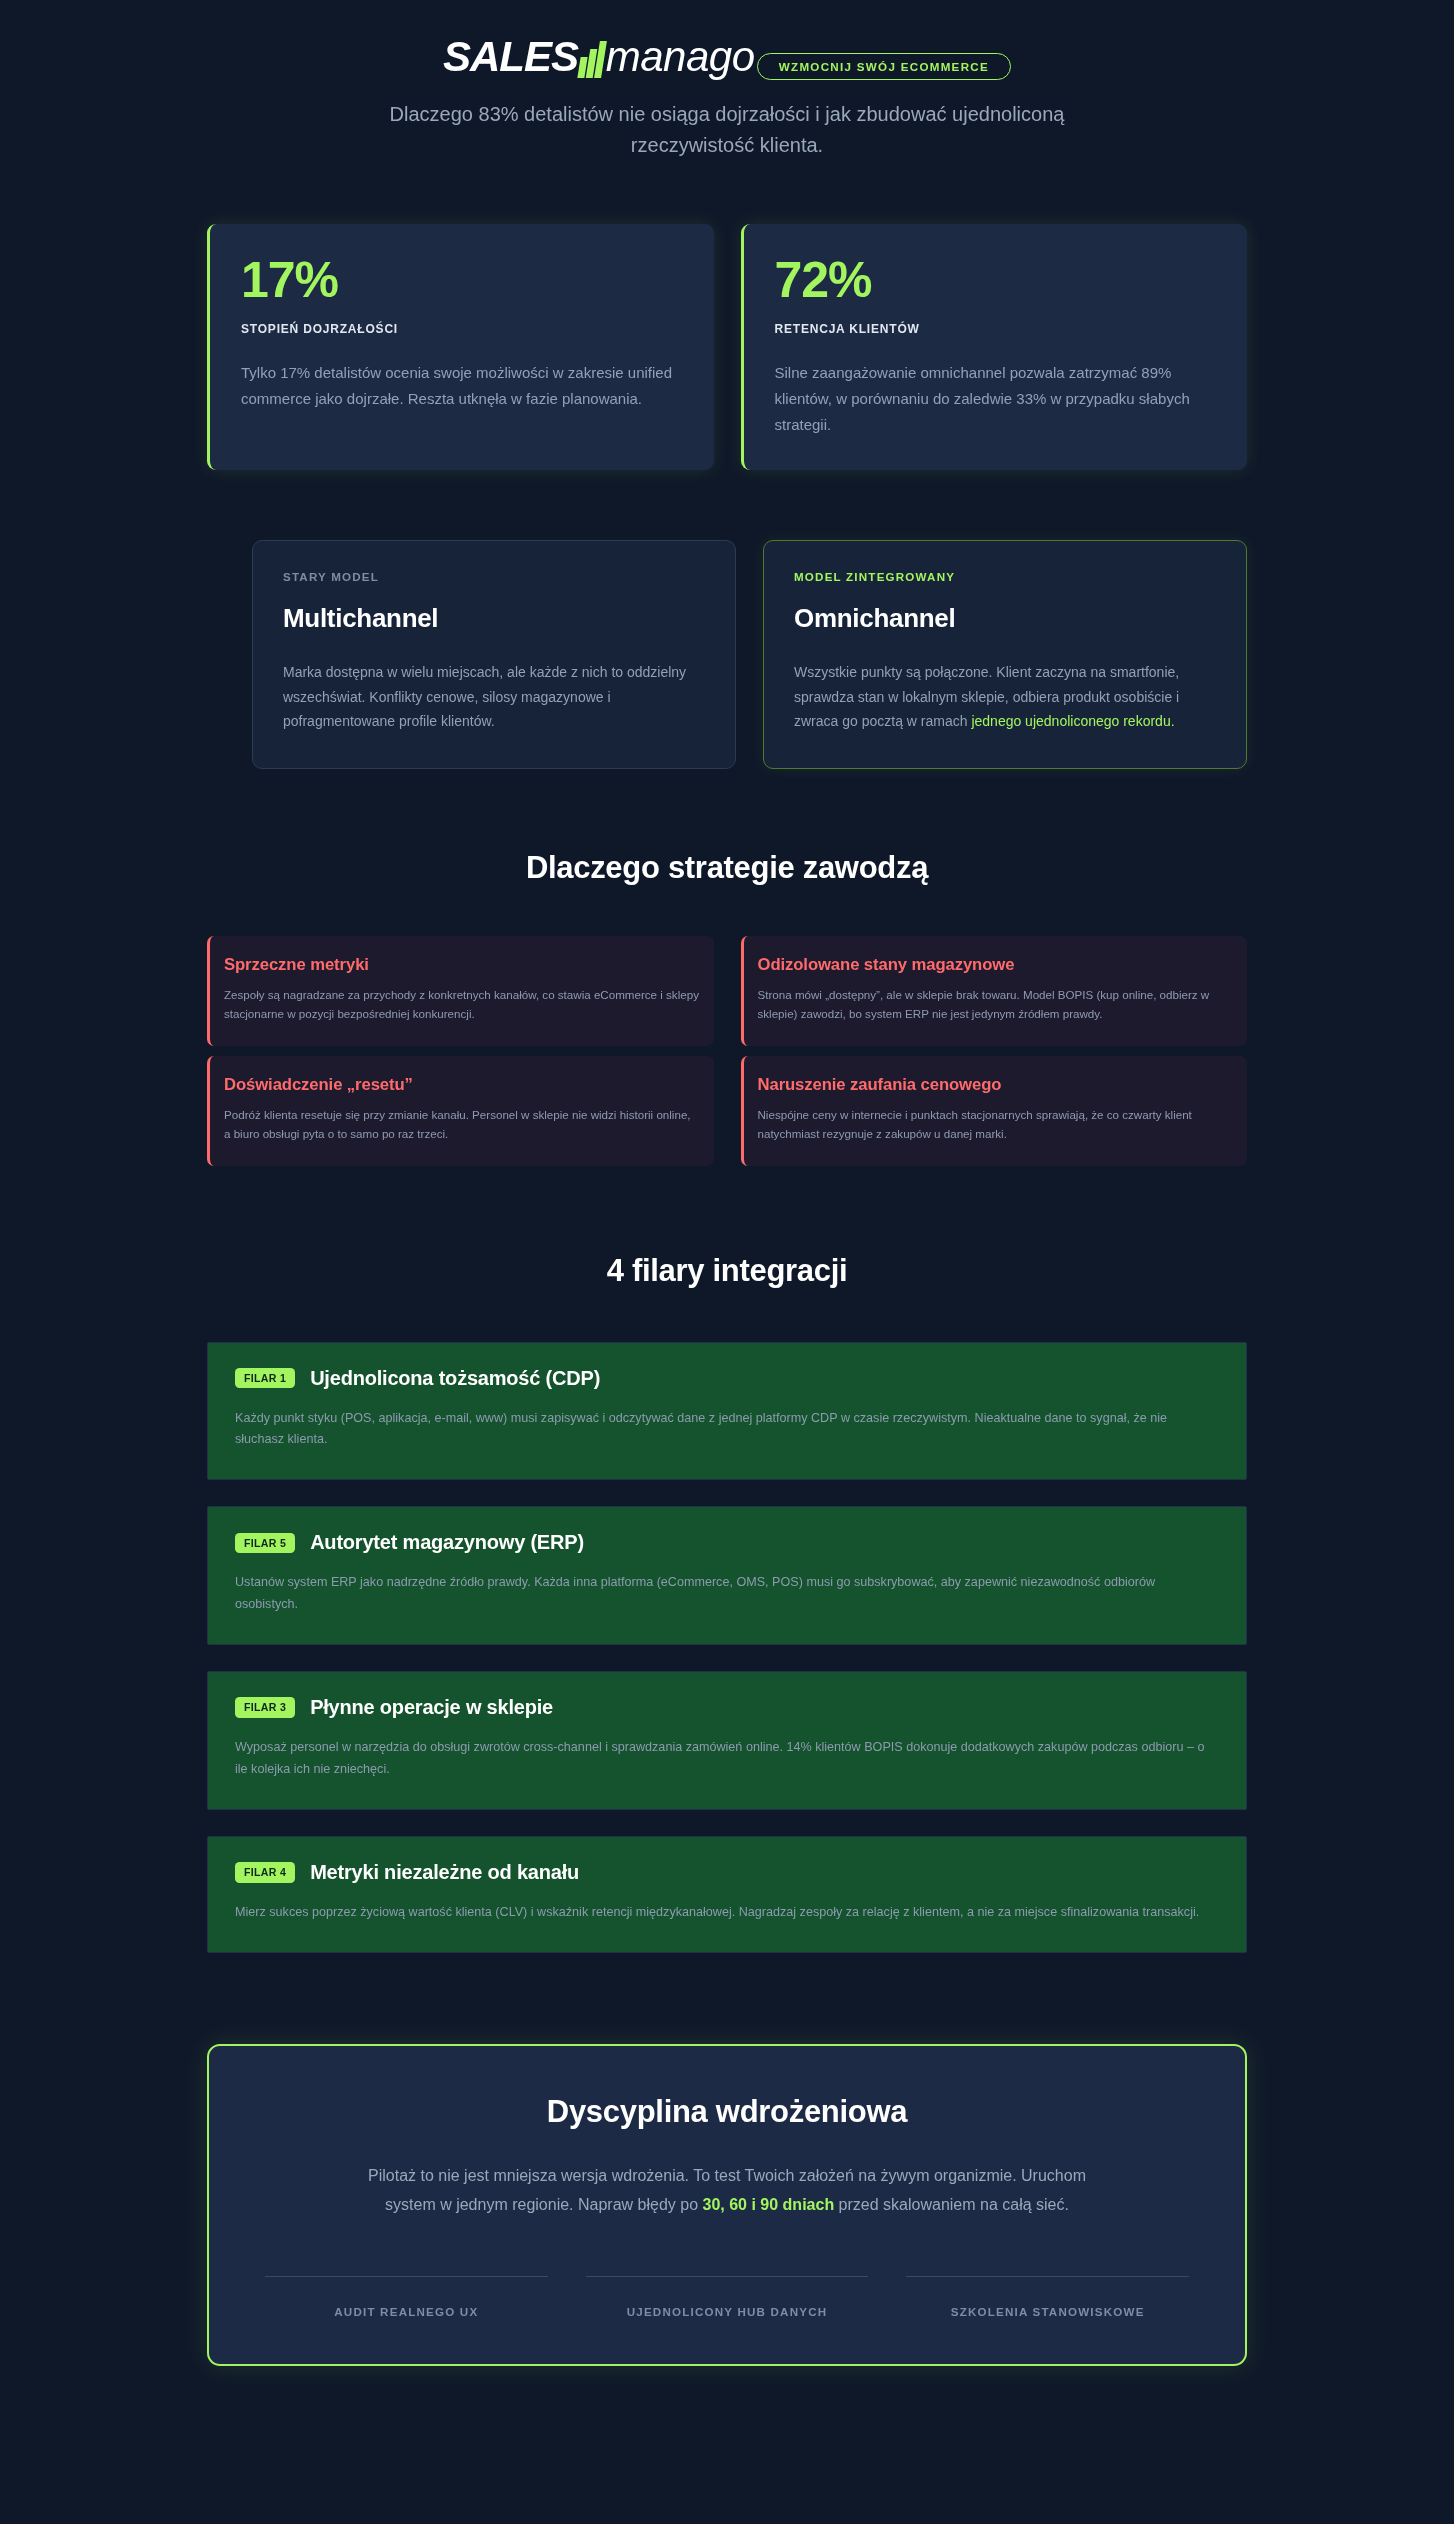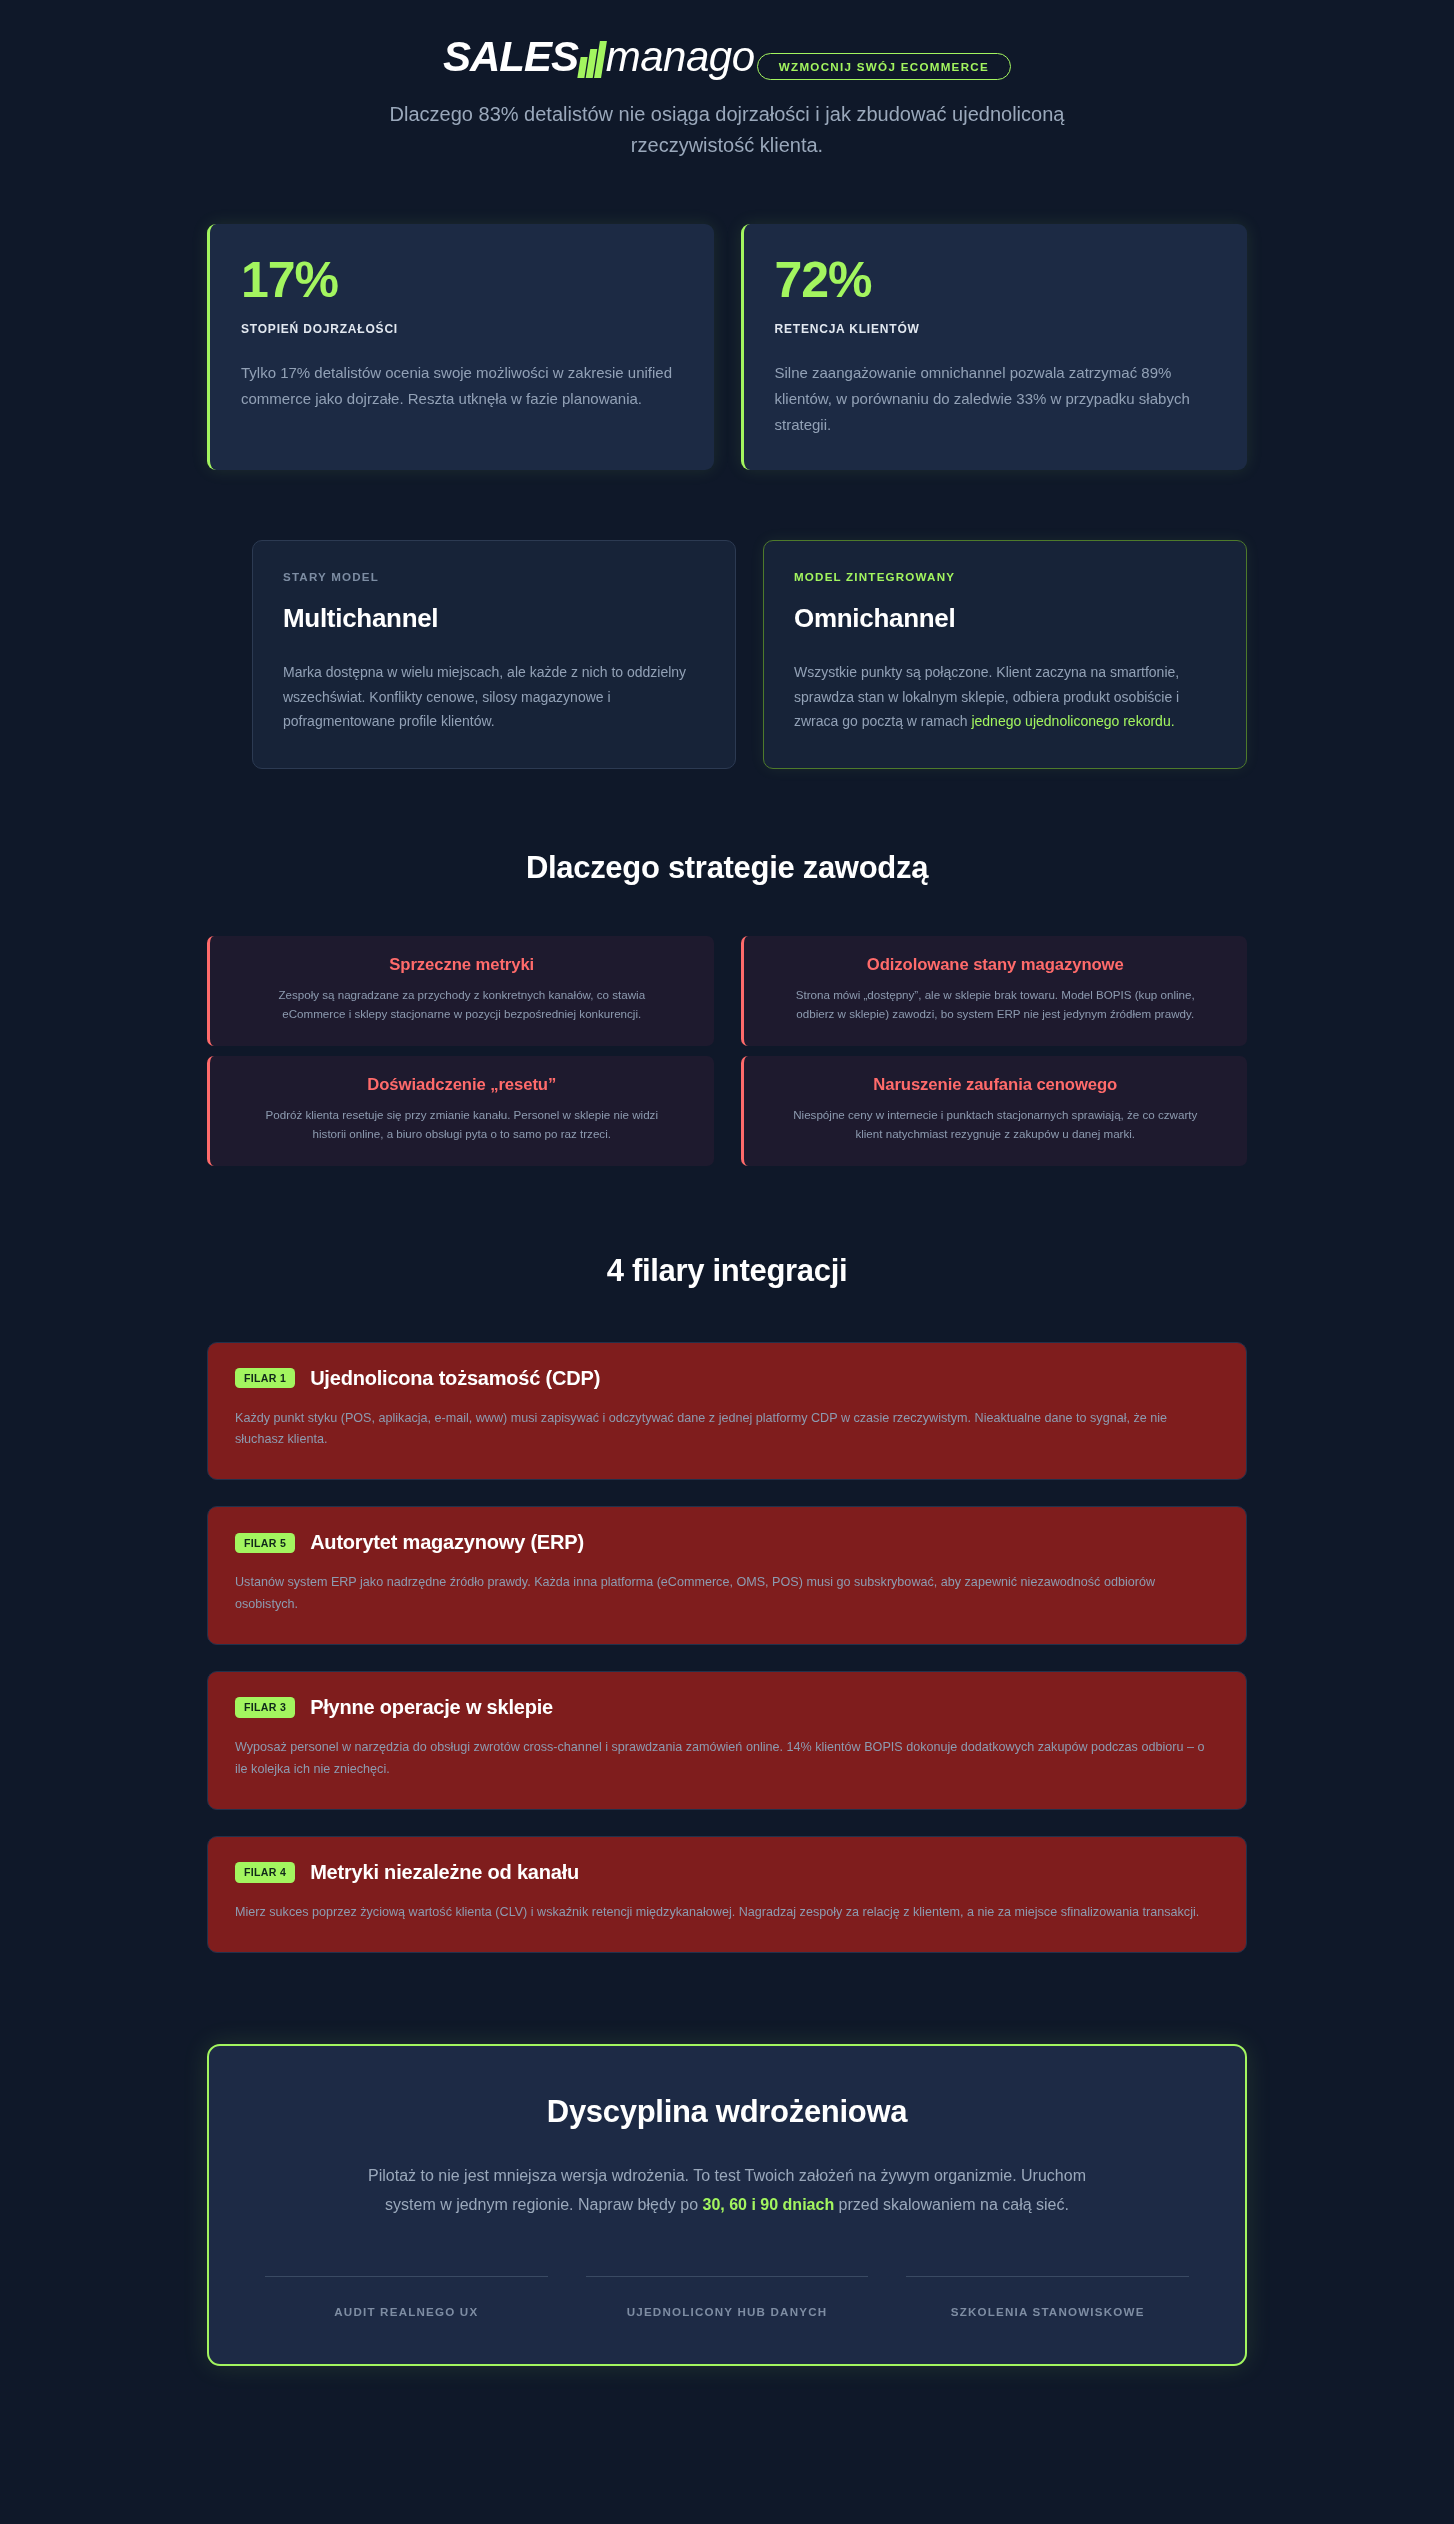--- a/index.html
+++ b/index.html
@@ -97,29 +97,29 @@
   .sect-title{
     text-align:center;font-size:31px;font-weight:700;letter-spacing:-0.3px;
   }
   .t-fail{margin-top:81px;}
   .t-pillars{margin-top:87px;}
 
   
   .fails{margin-top:50px;display:grid;grid-template-columns:1fr 1fr;gap:10px 27px;}
   .fail{
     background:var(--red-bg);border-left:3.5px solid var(--red);
-    border-radius:7px;padding:19px 38px 22px;text-align:center;
+    border-radius:7px;padding:19px 14px 22px;
   }
   .fail h4{font-size:16.7px;font-weight:700;color:var(--red);letter-spacing:-0.1px;}
   .fail p{margin-top:11px;font-size:11.6px;line-height:1.62;color:#8d9bb0;}
 
   
   .pillars{margin-top:53px;display:flex;flex-direction:column;gap:26px;}
   .pillar{
-    background:#7f1d1d;border:1px solid #22314b;border-radius:10px;
+    background:#14532d;border:1px solid #22314b;border-radius:2px;
     padding:24px 27px 28px;
   }
   .pillar .row{display:flex;align-items:center;gap:15px;}
   .pillar .chip{
     background:var(--green);color:#10281a;border-radius:4.5px;
     font-size:10.6px;font-weight:700;letter-spacing:0.3px;
     padding:5px 9px;line-height:1;white-space:nowrap;
   }
   .pillar h4{font-size:20px;font-weight:700;letter-spacing:-0.2px;}
   .pillar p{margin-top:18px;font-size:12.6px;line-height:1.74;color:#8d9bb0;}

